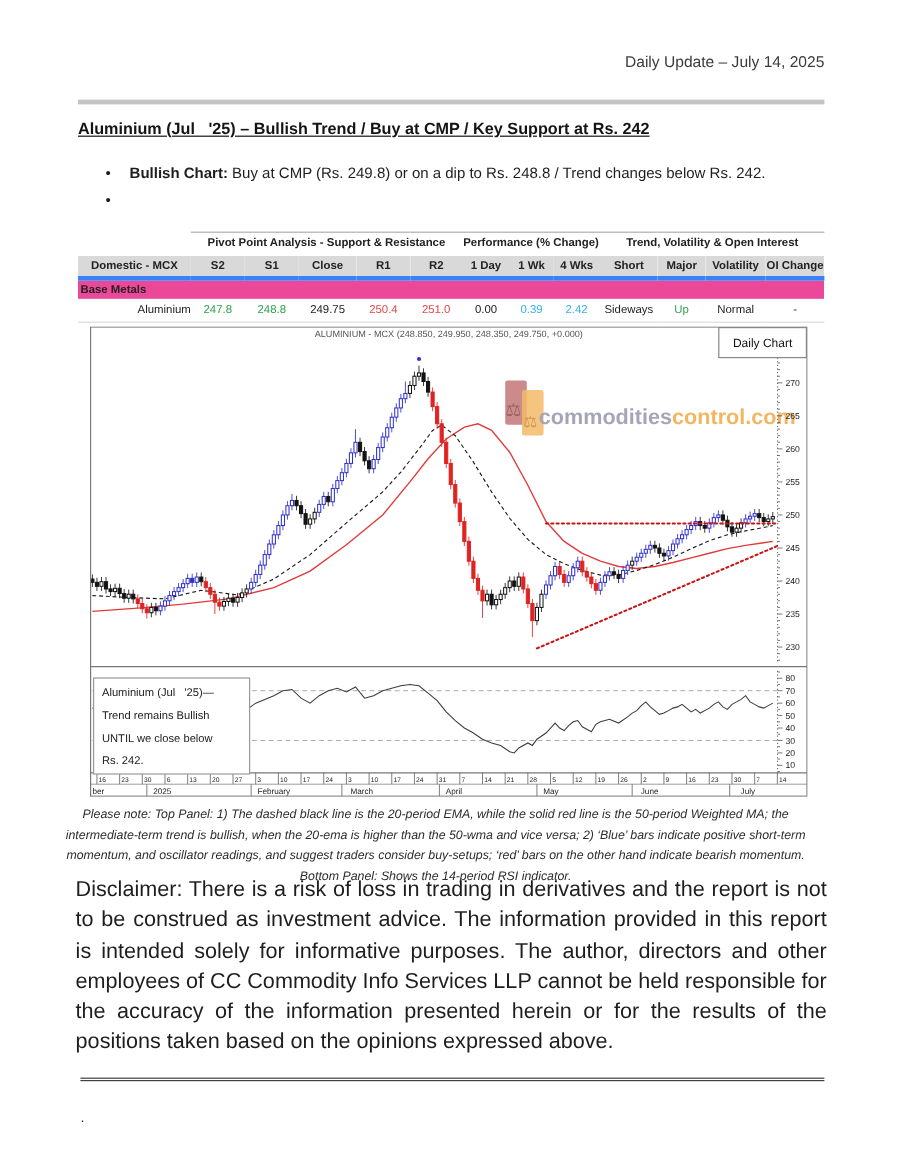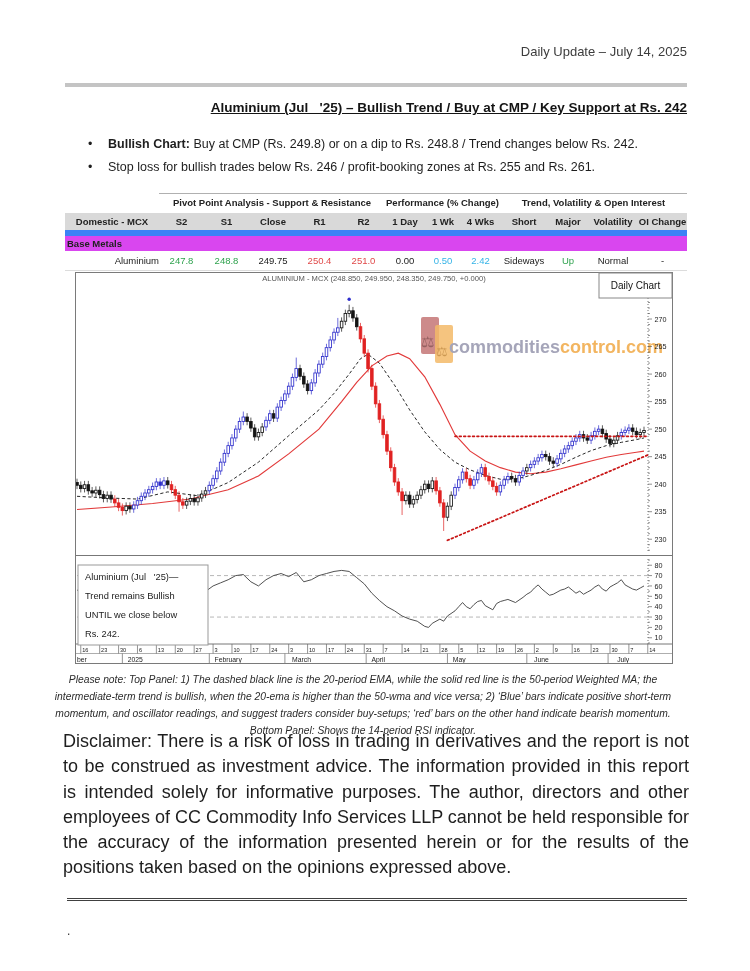--- a/index.html
+++ b/index.html
@@ -2,32 +2,32 @@
 <html><head>
 <meta charset="utf-8">
 <style>
   html,body{margin:0;padding:0;background:#ffffff;}
   .page{position:relative;width:750px;height:971px;background:#fff;
         font-family:"Liberation Sans",sans-serif;color:#222;overflow:hidden;}
   .abs{position:absolute;}
   .header-date{left:65px;top:44px;width:622px;text-align:right;font-size:13px;color:#3c3c3c;}
   .divider{left:65px;top:83px;width:622px;height:4px;background:#c4c4c4;}
   .report-title{left:65px;top:100px;width:622px;font-size:13.5px;font-weight:bold;
-                text-decoration:underline;color:#141414;white-space:pre-wrap;text-align:right;}
+                text-decoration:underline;color:#141414;white-space:pre-wrap;}
   .bullets{left:88px;top:136px;width:590px;font-size:12.5px;color:#1e1e1e;}
   .bullet-row{display:flex;margin-bottom:7px;line-height:16px;}
   .bullet-dot{width:20px;flex:0 0 20px;}
   .bullet-lead{font-weight:bold;white-space:pre;}
   .tbl-wrap{left:65px;top:193px;width:622px;}
   table{border-collapse:collapse;table-layout:fixed;width:622px;font-size:9.5px;color:#222;}
   td{padding:0;overflow:hidden;white-space:nowrap;}
   tr.g td{font-weight:bold;height:17px;text-align:center;border-top:1px solid #b0b0b0;}
   tr.g td.nb{border-top:none;}
   tr.h td{background:#d9d9d9;font-weight:bold;height:17px;text-align:center;border-top:2px solid #fff;}
-  tr.bm td{border-top:6px solid #3b82f6;background:#d946ef;font-weight:bold;height:15px;text-align:left;padding-left:2px;}
+  tr.bm td{border-top:4px solid #3b82f6;background:#ec4899;font-weight:bold;height:15px;text-align:left;padding-left:2px;}
   tr.d td{height:19px;text-align:center;border-bottom:1px solid #dcdcdc;}
   tr.d td.name{text-align:right;padding-left:2px;}
   .grn{color:#2fa24e}.rd{color:#e04848}.cy{color:#35b3e7}
   .chart-box{left:75px;top:272px;width:598px;height:392px;}
   .note-text{left:52px;top:671px;width:622px;font-size:10.3px;font-style:italic;
              line-height:17px;text-align:center;color:#2c2c2c;}
   .disclaimer{left:63px;top:729px;width:626px;font-size:18px;line-height:25.3px;
               text-align:justify;color:#1e1e1e;}
   .bottom-rule{left:67px;top:898px;width:620px;border-top:3px double #404040;height:0;}
   .footer-mark{left:67px;top:924px;font-size:12px;color:#333;}
@@ -41,21 +41,20 @@
   <div class="abs divider"></div>
   <div class="abs report-title">Aluminium (Jul   '25) – Bullish Trend / Buy at CMP / Key Support at Rs. 242</div>
 
   <div class="abs bullets">
     <div class="bullet-row">
       <span class="bullet-dot">•</span>
       <span><span class="bullet-lead">Bullish Chart: </span><span>Buy at CMP (Rs. 249.8) or on a dip to Rs. 248.8 / Trend changes below Rs. 242.</span></span>
     </div>
     <div class="bullet-row">
       <span class="bullet-dot">•</span>
-      <span><span class="bullet-lead"></span><span>Stop loss for bullish trades below Rs. 246 / profit-booking zones at Rs. 255 and Rs. 261.</span></span>
     </div>
   </div>
 
   <div class="abs tbl-wrap">
     <table>
       <colgroup>
         <col style="width:94px">
           <col style="width:45px">
           <col style="width:45px">
           <col style="width:48px">
@@ -95,21 +94,21 @@
         <td colspan="13">Base Metals</td>
       </tr>
       <tr class="d">
         <td class="name">Aluminium</td>
         <td class="grn">247.8</td>
         <td class="grn">248.8</td>
         <td>249.75</td>
         <td class="rd">250.4</td>
         <td class="rd">251.0</td>
         <td>0.00</td>
-        <td class="cy">0.50</td>
+        <td class="cy">0.39</td>
         <td class="cy">2.42</td>
         <td>Sideways</td>
         <td class="grn">Up</td>
         <td>Normal</td>
         <td>-</td>
       </tr>
     </tbody>
       </table>
   </div>
 

